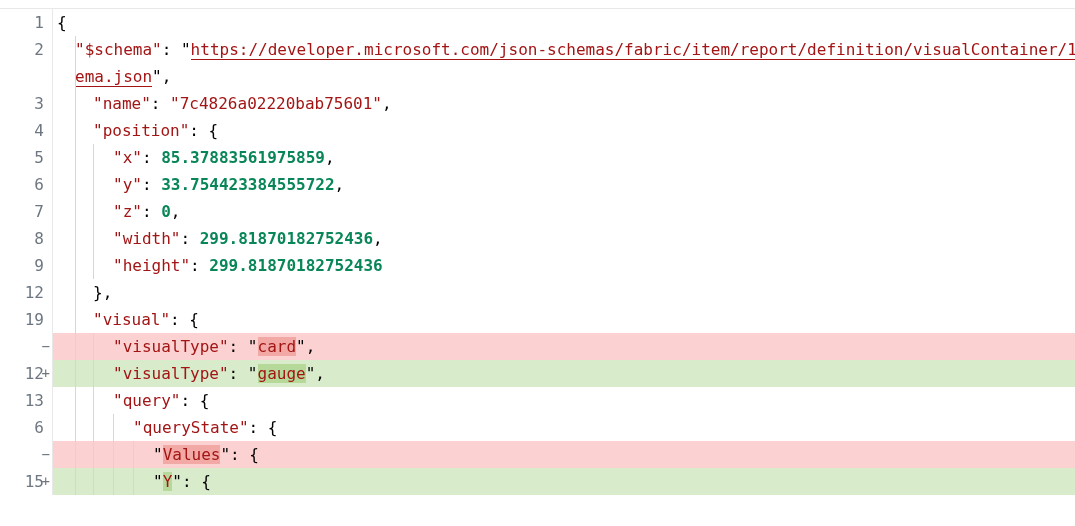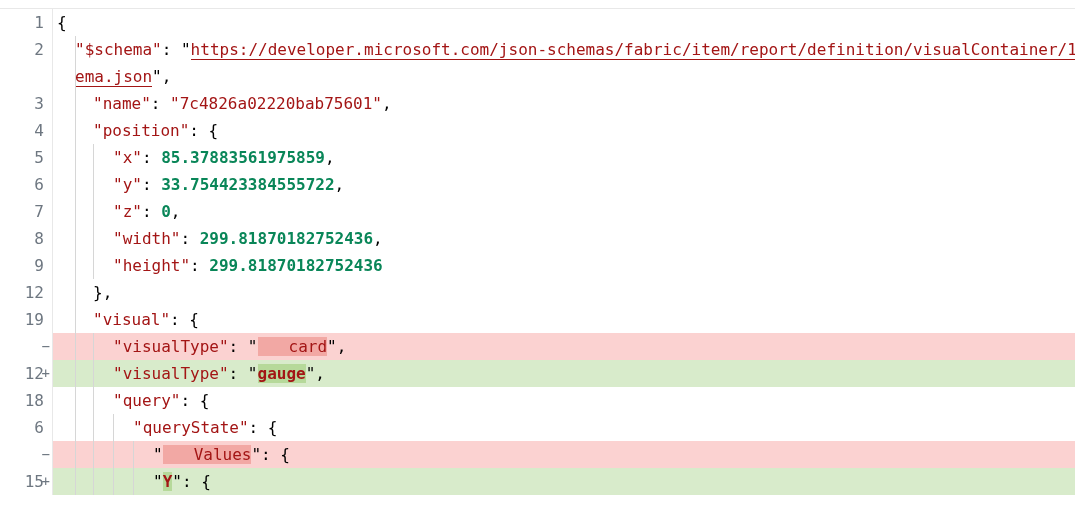--- a/index.html
+++ b/index.html
@@ -56,22 +56,22 @@
   }
   .code {
     flex: 1 1 auto;
     line-height: var(--line-h);
     padding-left: 4px;
     position: relative;
     overflow: hidden;
   }
   .del .code { background: var(--del-bg); }
   .add .code { background: var(--add-bg); }
-  .word-del { background: var(--word-del-bg); padding-left: 31px; }
-  .word-add { background: var(--word-add-bg); font-weight: bold; }
+  .word-del { background: var(--word-del-bg); }
+  .word-add { background: var(--word-add-bg); }
   .k { color: var(--key-color); }
   .s { color: var(--string-color); }
   .n { color: var(--number-color); font-weight: bold; }
   .p { color: var(--punct-color); }
   .url .s { text-decoration: none; border-bottom: 1px solid var(--link-underline); }
   .guides {
     position: absolute;
     left: 4px;
     top: 0;
     bottom: 0;
@@ -104,17 +104,17 @@
     <div class="line ctx"><div class="gutter">4</div><div class="code"><span class="guides"><span class="guide ind-1"></span></span><span class="pad pad2"></span><span class="k">"position"</span><span class="p">: {</span></div></div>
     <div class="line ctx"><div class="gutter">5</div><div class="code"><span class="guides"><span class="guide ind-1"></span><span class="guide ind-2"></span></span><span class="pad pad3"></span><span class="k">"x"</span><span class="p">: </span><span class="n">85.37883561975859</span><span class="p">,</span></div></div>
     <div class="line ctx"><div class="gutter">6</div><div class="code"><span class="guides"><span class="guide ind-1"></span><span class="guide ind-2"></span></span><span class="pad pad3"></span><span class="k">"y"</span><span class="p">: </span><span class="n">33.754423384555722</span><span class="p">,</span></div></div>
     <div class="line ctx"><div class="gutter">7</div><div class="code"><span class="guides"><span class="guide ind-1"></span><span class="guide ind-2"></span></span><span class="pad pad3"></span><span class="k">"z"</span><span class="p">: </span><span class="n">0</span><span class="p">,</span></div></div>
     <div class="line ctx"><div class="gutter">8</div><div class="code"><span class="guides"><span class="guide ind-1"></span><span class="guide ind-2"></span></span><span class="pad pad3"></span><span class="k">"width"</span><span class="p">: </span><span class="n">299.81870182752436</span><span class="p">,</span></div></div>
     <div class="line ctx"><div class="gutter">9</div><div class="code"><span class="guides"><span class="guide ind-1"></span><span class="guide ind-2"></span></span><span class="pad pad3"></span><span class="k">"height"</span><span class="p">: </span><span class="n">299.81870182752436</span></div></div>
     <div class="line ctx"><div class="gutter">12</div><div class="code"><span class="guides"><span class="guide ind-1"></span></span><span class="pad pad2"></span><span class="p">},</span></div></div>
     <div class="line ctx"><div class="gutter">19</div><div class="code"><span class="guides"><span class="guide ind-1"></span></span><span class="pad pad2"></span><span class="k">"visual"</span><span class="p">: {</span></div></div>
     <div class="line del"><div class="gutter"><span class="mark">−</span></div><div class="code"><span class="guides"><span class="guide ind-1"></span><span class="guide ind-2"></span></span><span class="pad pad3"></span><span class="k">"visualType"</span><span class="p">: </span><span class="p">"</span><span class="s word-del">card</span><span class="p">"</span><span class="p">,</span></div></div>
     <div class="line add"><div class="gutter">12<span class="mark">+</span></div><div class="code"><span class="guides"><span class="guide ind-1"></span><span class="guide ind-2"></span></span><span class="pad pad3"></span><span class="k">"visualType"</span><span class="p">: </span><span class="p">"</span><span class="s word-add">gauge</span><span class="p">"</span><span class="p">,</span></div></div>
-    <div class="line ctx"><div class="gutter">18</div><div class="code"><span class="guides"><span class="guide ind-1"></span><span class="guide ind-2"></span></span><span class="pad pad3"></span><span class="k">"query"</span><span class="p">: {</span></div></div>
+    <div class="line ctx"><div class="gutter">13</div><div class="code"><span class="guides"><span class="guide ind-1"></span><span class="guide ind-2"></span></span><span class="pad pad3"></span><span class="k">"query"</span><span class="p">: {</span></div></div>
     <div class="line ctx"><div class="gutter">6</div><div class="code"><span class="guides"><span class="guide ind-1"></span><span class="guide ind-2"></span><span class="guide ind-3"></span></span><span class="pad pad4"></span><span class="k">"queryState"</span><span class="p">: {</span></div></div>
     <div class="line del"><div class="gutter"><span class="mark">−</span></div><div class="code"><span class="guides"><span class="guide ind-1"></span><span class="guide ind-2"></span><span class="guide ind-3"></span><span class="guide ind-4"></span></span><span class="pad pad5"></span><span class="p">"</span><span class="k word-del">Values</span><span class="p">"</span><span class="p">: {</span></div></div>
     <div class="line add"><div class="gutter">15<span class="mark">+</span></div><div class="code"><span class="guides"><span class="guide ind-1"></span><span class="guide ind-2"></span><span class="guide ind-3"></span><span class="guide ind-4"></span></span><span class="pad pad5"></span><span class="p">"</span><span class="k word-add">Y</span><span class="p">"</span><span class="p">: {</span></div></div>
   </div>
 
 </body></html>

